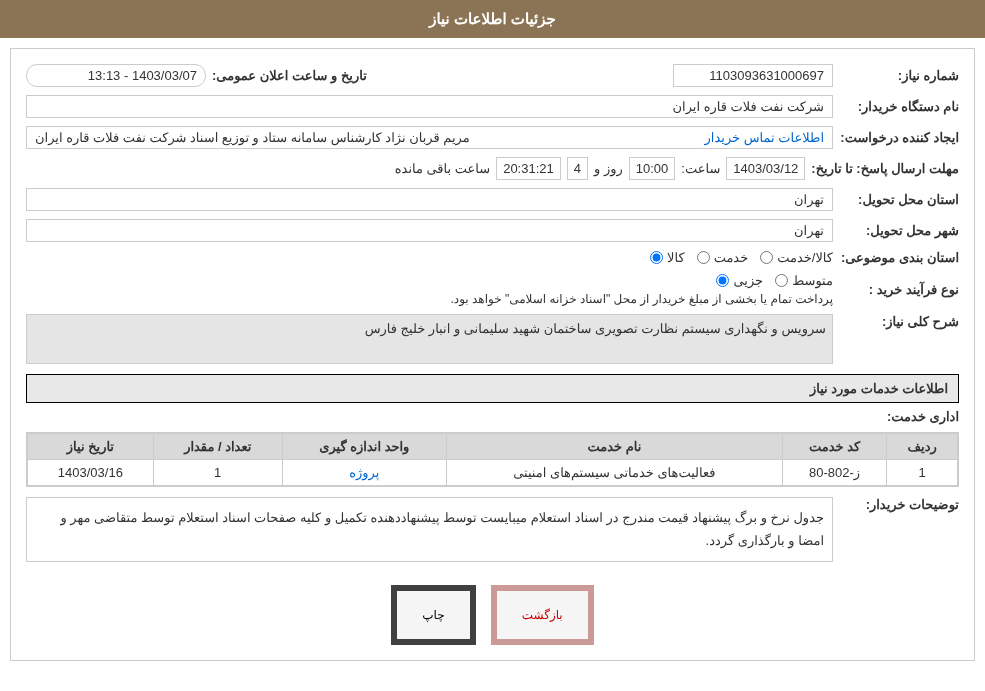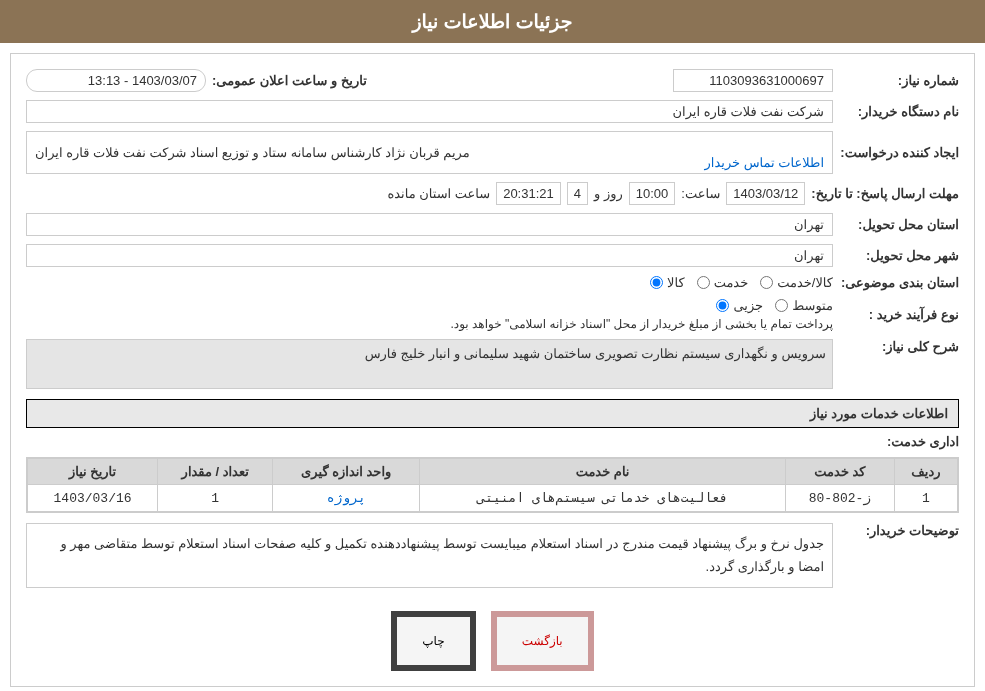--- a/index.html
+++ b/index.html
@@ -14,21 +14,21 @@
       max-width: 985px;
       margin: 0 auto;
       background: #fff;
       min-height: 691px;
     }
     .header-bar {
       background: #8B7355;
       color: #fff;
       text-align: center;
       padding: 10px 15px;
-      font-size: 19px;
+      font-size: 15px;
       font-weight: bold;
     }
     .main-content {
       padding: 15px;
       border: 1px solid #ccc;
       margin: 10px;
     }
     .label {
       font-weight: bold;
       white-space: nowrap;
@@ -74,21 +74,20 @@
     }
     .data-table th {
       background: #d9d9d9;
       border: 1px solid #ccc;
       padding: 5px 8px;
       font-weight: bold;
     }
     .data-table td {
       border: 1px solid #ccc;
       padding: 5px 8px;
-      font-family: Liberation Mono, monospace;
     }
     .data-table td.link-style {
       color: #0066cc;
     }
     .textarea-box {
       border: 1px solid #ccc;
       padding: 6px;
       min-height: 50px;
       text-align: right;
       background: #e5e5e5;
@@ -128,21 +127,20 @@
       background: #f5f5f5;
     }
     .btn-back {
       background: #f5f5f5;
       color: #cc0000;
       border-color: #cc9999;
     }
     .link-blue {
       color: #0066cc;
       cursor: pointer;
-      margin-top: 20px;
     }
     .notice-box {
       border: 1px solid #ccc;
       padding: 8px;
       text-align: right;
       background: #fff;
       margin-bottom: 8px;
       line-height: 1.8;
     }
     .full-row {
@@ -193,21 +191,21 @@
     </div>
 
     <div class="full-row">
       <span class="label">مهلت ارسال پاسخ: تا تاریخ:</span>
       <div class="small-box">1403/03/12</div>
       <span>ساعت:</span>
       <div class="small-box">10:00</div>
       <span>روز و</span>
       <div class="small-box">4</div>
       <div class="small-box">20:31:21</div>
-      <span>ساعت استان مانده</span>
+      <span>ساعت باقی مانده</span>
     </div>
 
     <div class="full-row">
       <span class="label">استان محل تحویل:</span>
       <div class="value-box">تهران</div>
     </div>
 
     <div class="full-row">
       <span class="label">شهر محل تحویل:</span>
       <div class="value-box">تهران</div>

